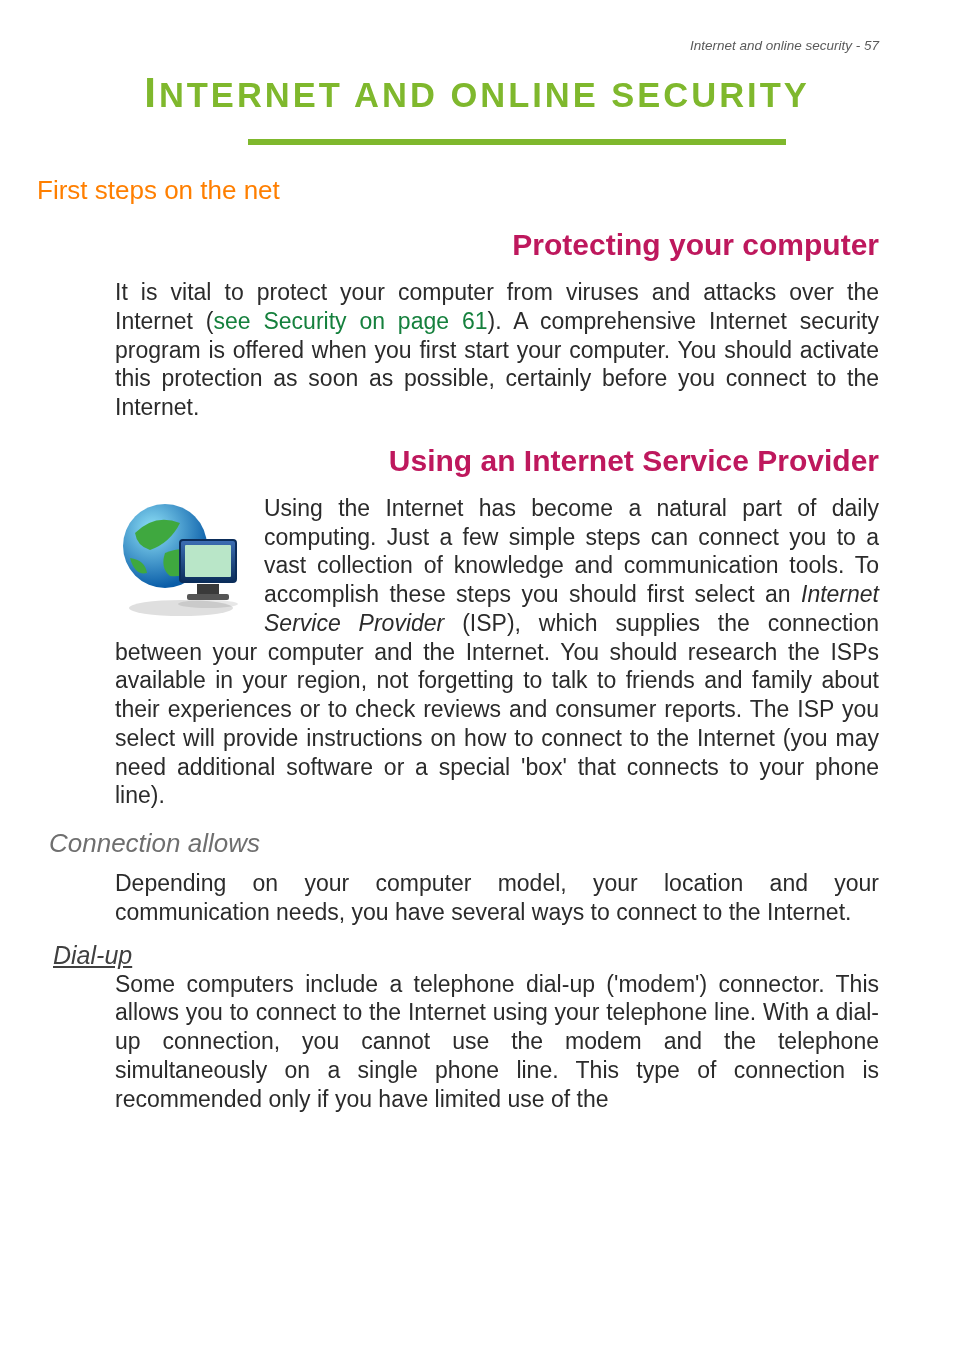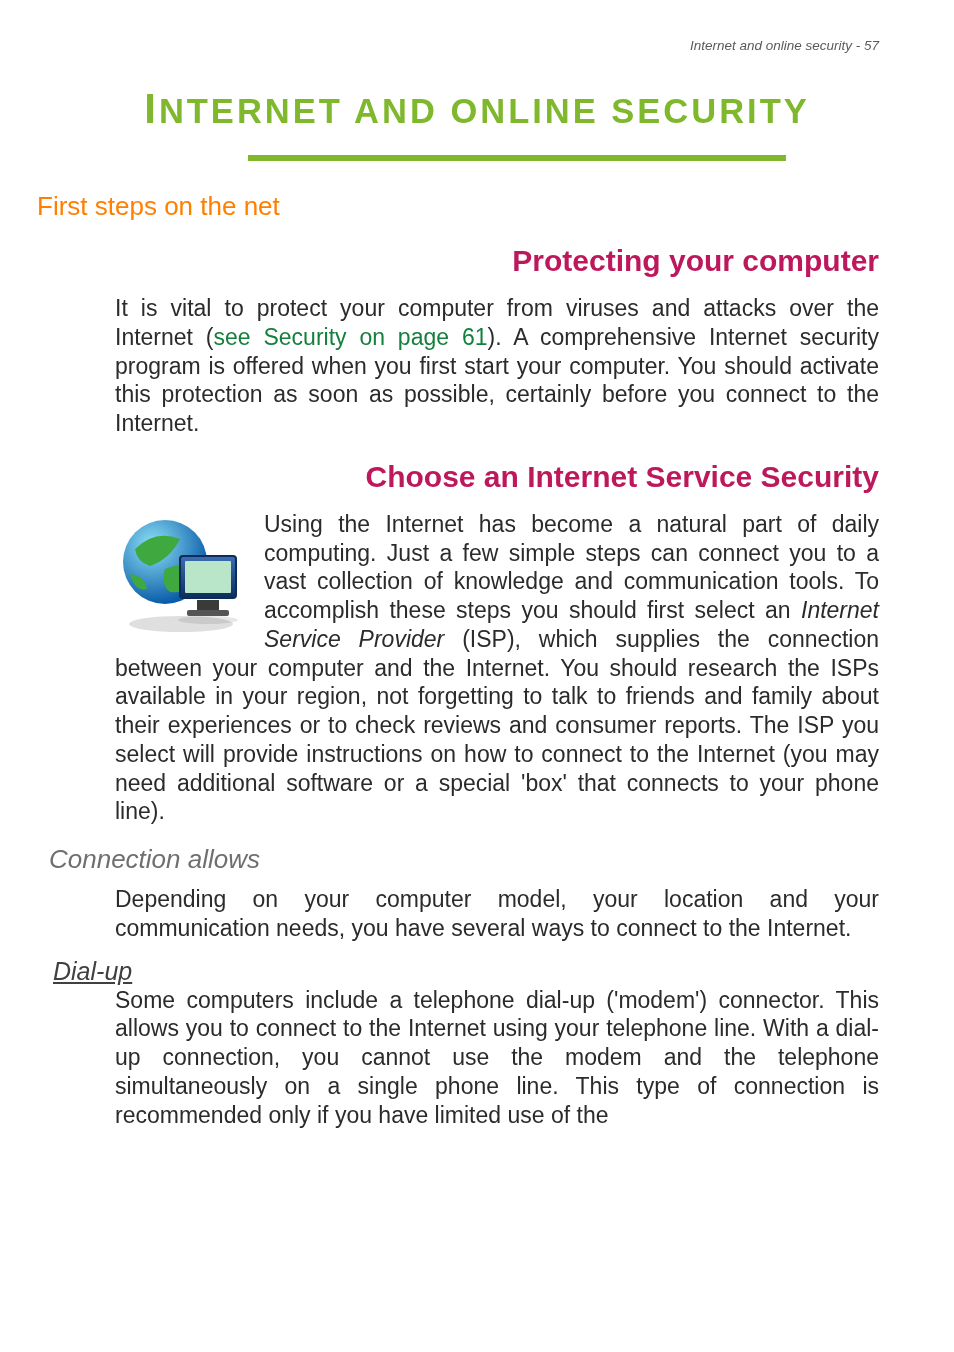--- a/index.html
+++ b/index.html
@@ -11,21 +11,21 @@
     position: relative;
   }
   .page {
     padding: 38px 75px 50px 75px;
   }
   .running-header {
     text-align: right;
     font-style: italic;
     font-size: 13.5px;
     color: #5a5a5a;
-    margin-bottom: 32px;
+    margin-bottom: 16px;
   }
   .chapter-title {
     text-align: center;
     color: #7fb82d;
     font-size: 34.5px;
     font-weight: bold;
     letter-spacing: 3px;
     font-variant: small-caps;
     margin-bottom: 22px;
   }
@@ -93,21 +93,21 @@
 
   <div class="chapter-title"><span style="font-size:42px">I</span><span>NTERNET AND ONLINE SECURITY</span></div>
   <div class="chapter-rule"></div>
 
   <div class="h1">First steps on the net</div>
 
   <div class="h2">Protecting your computer</div>
 
   <p class="body-text"><span>It is vital to protect your computer from viruses and attacks over the Internet (</span><span class="inline-link">see Security on page 61</span><span>). A comprehensive Internet security program is offered when you first start your computer. You should activate this protection as soon as possible, certainly before you connect to the Internet.</span></p>
 
-  <div class="h2">Choose an Internet Service Security</div>
+  <div class="h2">Using an Internet Service Provider</div>
 
   <div class="body-text clearfix">
     <span class="float-img" aria-label="globe-with-monitor-icon">
       <svg class="globe-svg" viewBox="0 0 133 120">
         <defs>
           <radialGradient id="gg" cx="35%" cy="30%" r="70%">
             <stop offset="0%" stop-color="#8fe1f7"></stop>
             <stop offset="100%" stop-color="#0a5da8"></stop>
           </radialGradient>
           <linearGradient id="mg" x1="0" y1="0" x2="0" y2="1">

